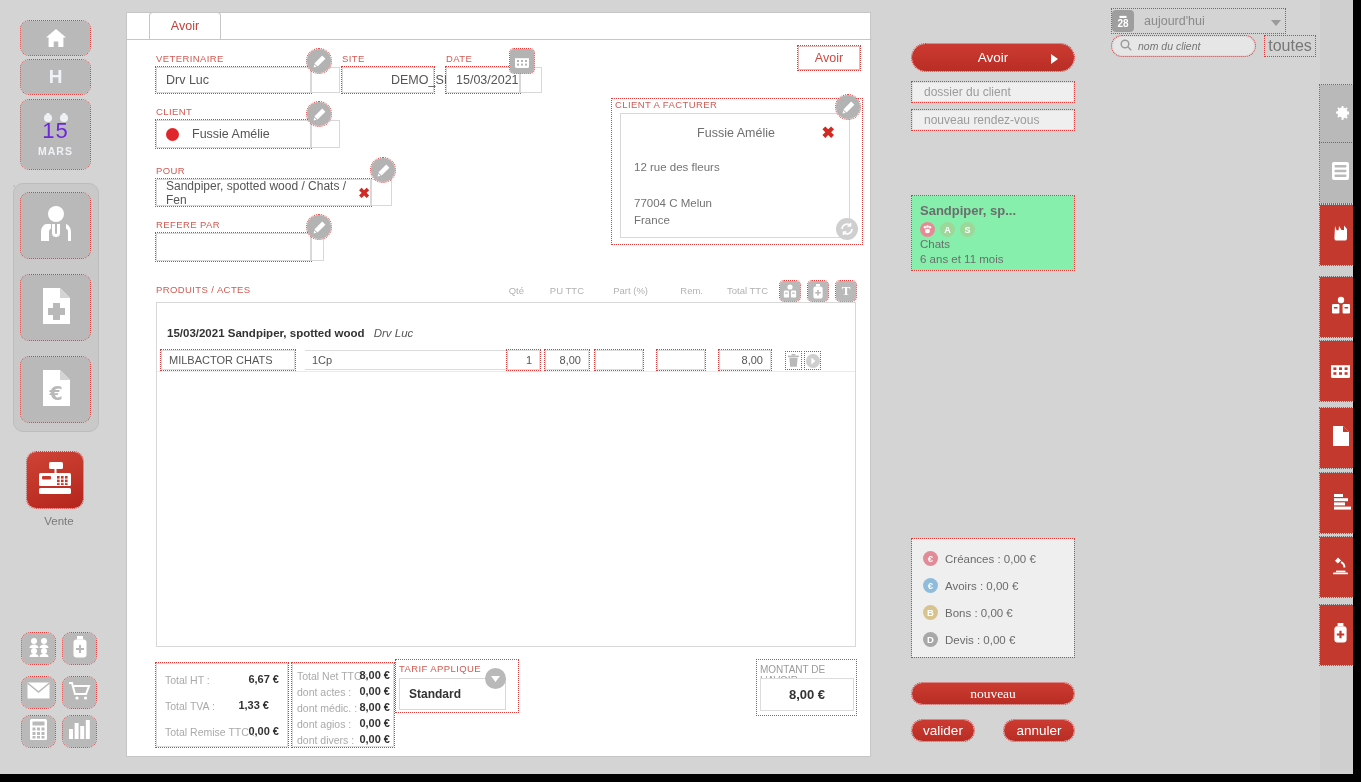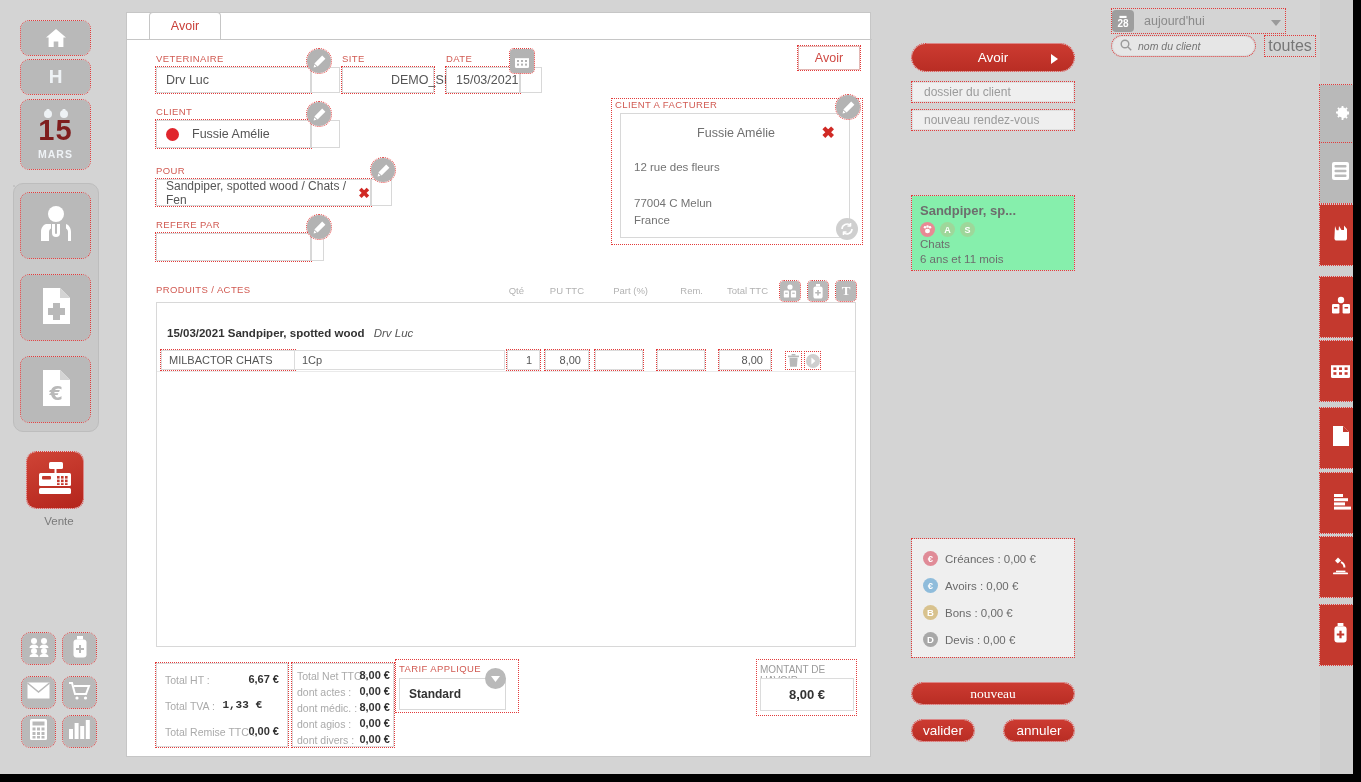--- a/index.html
+++ b/index.html
@@ -27,21 +27,21 @@
   .rail-btn {
     background: #b9b9b9; border-radius: 8px;
     display: flex; align-items: center; justify-content: center;
     color: #fff; position: absolute;
   }
   .rail-group {
     position: absolute; background: #c9c9c9; border:1px solid #bdbdbd;
     border-radius: 10px;
   }
   .rail-ico svg { display:block; }
-  .cal-num { font-size: 29px; font-weight: bold; color:#7f1d1d; line-height:1; letter-spacing:1px;}
+  .cal-num { font-size: 22px; font-weight: normal; color:#6d28d9; line-height:1; letter-spacing:1px;}
   .cal-mon { font-size: 10.5px; font-weight: bold; color:#eef2f5; letter-spacing:1px; margin-top:3px;}
   .vente-btn {
     position:absolute; width:56px; height:56px; border-radius:9px;
     background: linear-gradient(160deg,#cf4436,#b4251c);
     display:flex;align-items:center;justify-content:center;
   }
   .vente-lbl{position:absolute;width:118px;text-align:center;font-size:11.5px;color:#7a7a7a;}
 
   
   #form-panel {
@@ -457,21 +457,21 @@
 
   <div id="prod-body">
     <div class="grp-row">
       <span>15/03/2021</span>
       <span>Sandpiper, spotted wood</span>
       <i>Drv Luc</i>
     </div>
 
     <div class="line-row">
       <div class="cellbox cell-l dbg" style="left:4px;top:0;width:134px;">MILBACTOR CHATS</div>
-      <div class="cellbox cell-l" style="left:138px;top:0;width:210px;border-left:none;">1Cp</div>
+      <div class="cellbox cell-l" style="left:148px;top:0;width:210px;border-left:none;">1Cp</div>
       <div class="cellbox cell-r dbg" style="left:350px;top:0;width:33px;">1</div>
       <div class="cellbox cell-r dbg" style="left:388px;top:0;width:44px;">8,00</div>
       <div class="cellbox cell-r dbg" style="left:438px;top:0;width:48px;"></div>
       <div class="cellbox cell-r dbg" style="left:500px;top:0;width:48px;"></div>
       <div class="cellbox cell-r dbg" style="left:562px;top:0;width:52px;">8,00</div>
       <div class="row-ico dbg" style="left:629px;top:2px;">
         <svg width="11" height="13" viewBox="0 0 11 13" fill="#b9b9b9">
           <rect x="0" y="1.6" width="11" height="1.6"></rect>
             <rect x="3.6" y="0" width="3.8" height="1.6"></rect>
           <path d="M1.4 3.8h8.2l-.7 9H2.1z"></path>
@@ -483,21 +483,21 @@
           <path fill="#fff" d="M5.4 3.6 9.4 7l-4 3.4z"></path>
           </svg>
       </div>
     </div>
   </div>
 
   <div class="tot-box dbg" style="left:156px;top:663px;width:132px;height:84px;"></div>
   <div class="tot-lbl" style="left:165px;top:674px;">Total HT :</div>
   <div class="tot-val" style="left:215px;top:673px;width:64px;">6,67 €</div>
   <div class="tot-lbl" style="left:165px;top:700px;">Total TVA :</div>
-  <div class="tot-val" style="left:198px;top:699px;width:64px;font-family:Liberation Mono, monospace;">1,33 €</div>
+  <div class="tot-val" style="left:205px;top:699px;width:64px;">1,33 €</div>
   <div class="tot-lbl" style="left:165px;top:726px;">Total Remise TTC :</div>
   <div class="tot-val" style="left:215px;top:725px;width:64px;">0,00 €</div>
 
   <div class="tot-box dbg" style="left:292px;top:663px;width:102px;height:84px;"></div>
   <div class="tot-lbl" style="left:297px;top:670px;">Total Net TTC :</div>
   <div class="tot-val" style="left:340px;top:669px;width:50px;">8,00 €</div>
   <div class="tot-lbl" style="left:297px;top:686px;">dont actes :</div>
   <div class="tot-val" style="left:340px;top:685px;width:50px;">0,00 €</div>
   <div class="tot-lbl" style="left:297px;top:702px;">dont médic. :</div>
   <div class="tot-val" style="left:340px;top:701px;width:50px;">8,00 €</div>

